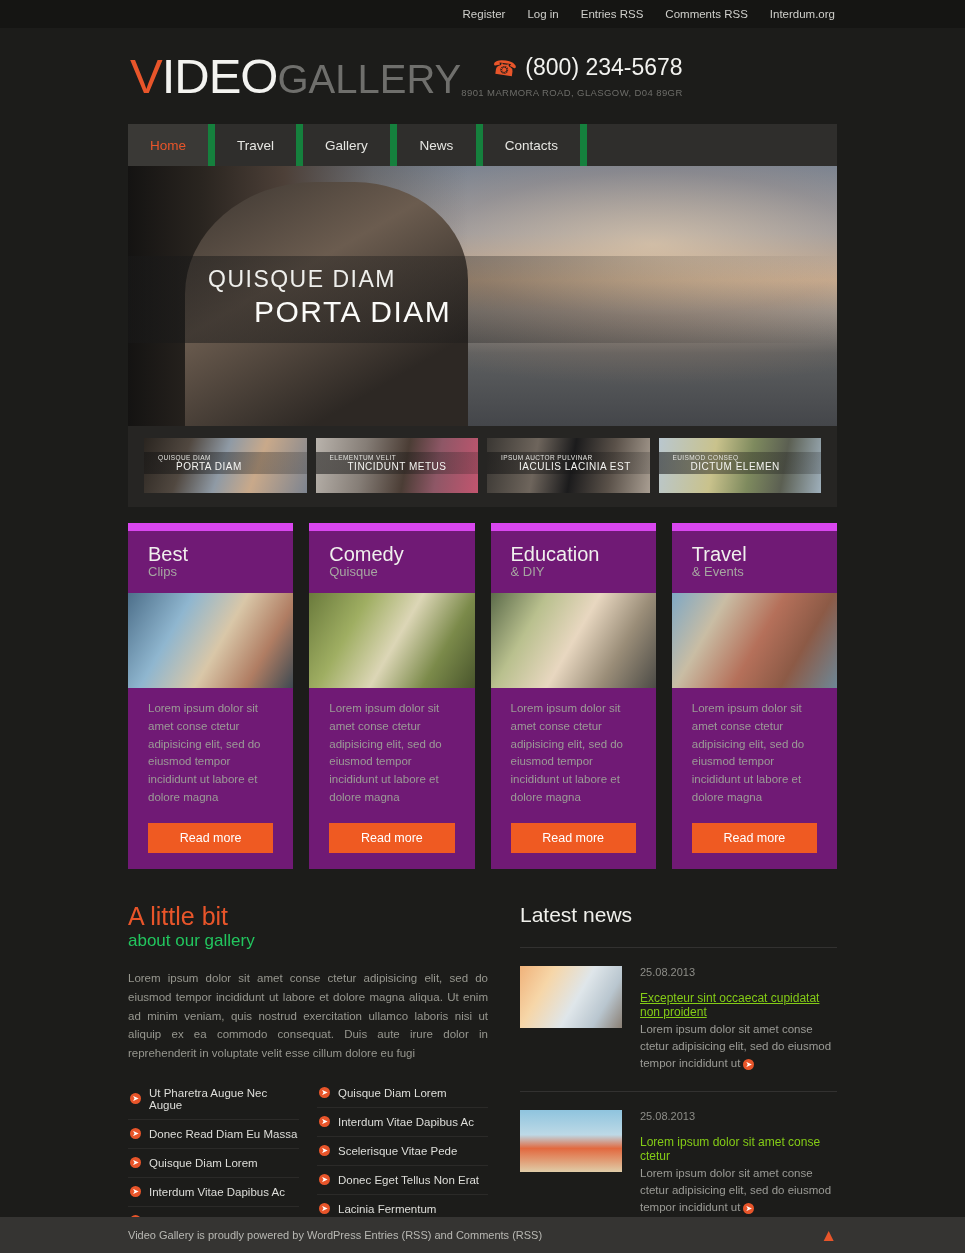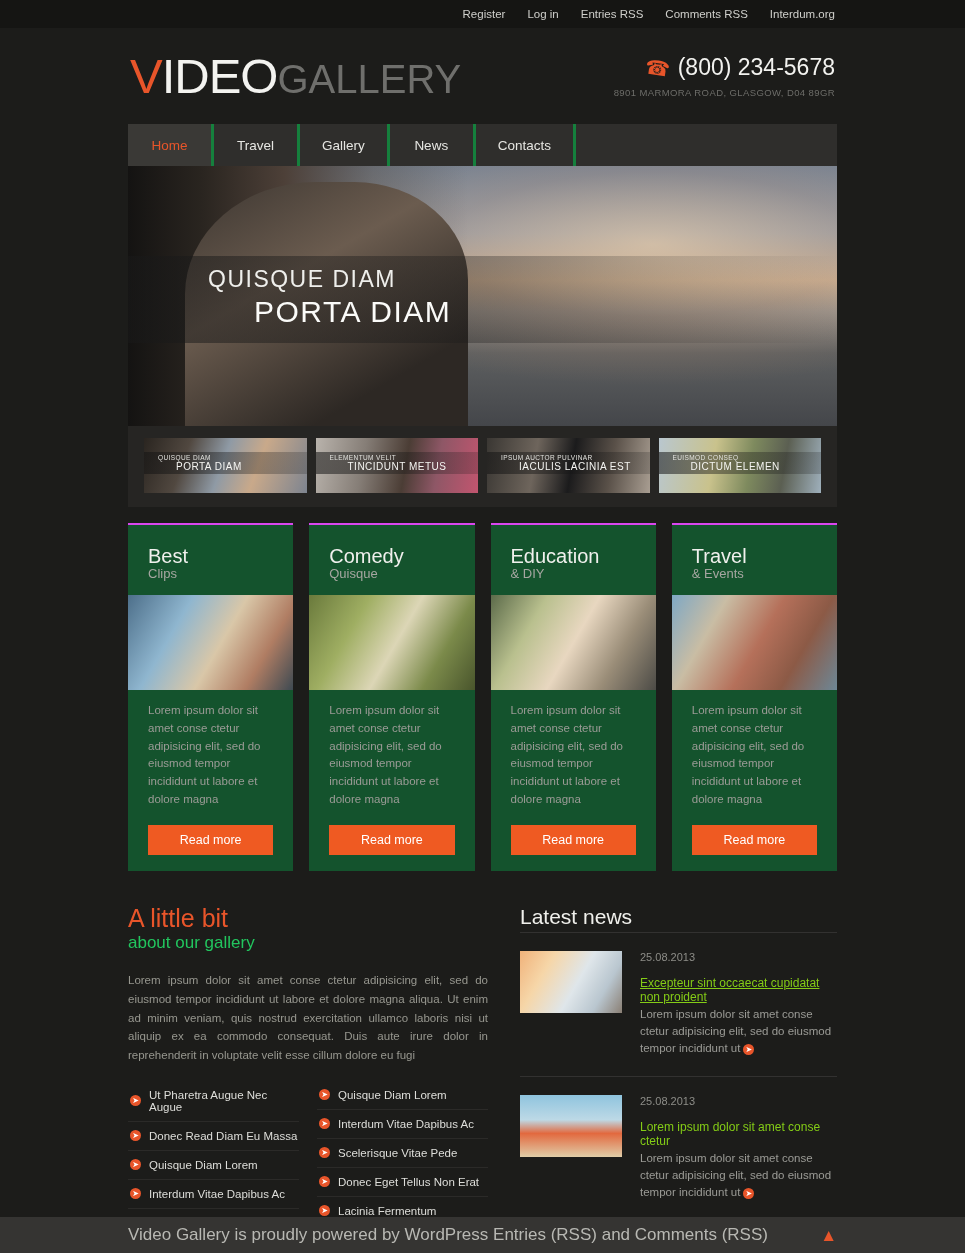--- a/index.html
+++ b/index.html
@@ -16,39 +16,39 @@
   .topbar {
     height: 28px; background: #151513;
     display: flex; align-items: center; justify-content: flex-end;
     padding-right: 130px; gap: 22px;
   }
   .topbar a { color: #cfcfcb; font-size: 11.5px; text-decoration: none; white-space: nowrap; }
 
   
   .header {
     height: 96px; padding: 0 130px; display: flex;
-    align-items: center; justify-content: space-between;
+    align-items: center; 
   }
   .logo { font-size: 49px; letter-spacing: -1px; line-height: 1; font-weight: 400; }
   .logo .v { color: #e8552a; }
   .logo .ideo { color: #f3f3f0; }
   .logo .gallery { color: #6f6f6c; font-size: 40px; letter-spacing: 0px; }
   .contact { text-align: right; }
   .phone { font-size: 23px; color: #f2f2ef; display: flex; align-items: center; justify-content: flex-end; gap: 8px; }
   .phone .ico { color: #e8552a; font-size: 20px; transform: rotate(8deg); }
   .addr { font-size: 9.5px; color: #6d6d69; letter-spacing: .4px; margin-top: 6px; }
 
   
   .frame { margin: 0 128px; background: #262523; }
 
   
   .nav { display: flex; height: 42px; background: #2f2e2c; }
   .nav .item {
     padding: 0 22px; display: flex; align-items: center; justify-content: center;
-    font-size: 13.5px; color: #e6e6e2; border-right: 3px solid #15803d;
+    font-size: 13.5px; color: #e6e6e2; border-right: 7px solid #15803d;
     min-width: 86px; cursor: pointer;
   }
   .nav .item.active { color: #e8552a; background: #3a3936; }
 
   
   .slider { position: relative; height: 260px; overflow: hidden; }
   .sliderimg {
     position: absolute; inset: 0;
     background:
       radial-gradient(ellipse at 74% 30%, rgba(255,215,170,.55) 0%, rgba(255,170,110,.18) 28%, rgba(0,0,0,0) 55%),
@@ -82,21 +82,21 @@
   .t4 .img { background: linear-gradient(100deg, #b9c7cf 0%, #c9c28c 34%, #7e8a5e 56%, #5b5f52 76%, #9fb0bc 100%); }
   .thumb .cap {
     position: absolute; left: 0; right: 0; top: 14px; padding: 2px 8px;
     background: linear-gradient(to right, rgba(20,20,20,.55), rgba(20,20,20,.20));
   }
   .thumb .c1 { font-size: 6.5px; color: #e2e2de; letter-spacing: .4px; padding-left: 6px; }
   .thumb .c2 { font-size: 10px; color: #f5f5f2; letter-spacing: .5px; padding-left: 24px; }
 
   
   .cards { display: flex; gap: 16px; padding: 16px 128px 0; }
-  .card { flex: 1 1 0; background: #14532d; border-top: 2px solid #d946ef; padding: 8px 0 16px; }
+  .card { flex: 1 1 0; background: #701a75; border-top: 8px solid #d946ef; padding: 0 0 16px; }
   .card .head { padding: 12px 20px 14px; }
   .card .h1 { font-size: 20px; color: #f0f0ed; }
   .card .h2 { font-size: 13px; color: #a6a6a1; margin-top: -2px; }
   .card .pic { height: 95px; margin: 0 0 0 0; }
   .p1 { background: linear-gradient(120deg, #4d6f8a 0%, #8fb6cf 30%, #d9c7a8 55%, #b07d63 78%, #3e4a52 100%); }
   .p2 { background: linear-gradient(120deg, #6a7a3c 0%, #9fae62 28%, #dcd6b6 52%, #7b8a4a 76%, #49552c 100%); }
   .p3 { background: linear-gradient(120deg, #5c6b4a 0%, #b9c08e 26%, #e8d7c0 50%, #9a8d78 74%, #4c4b46 100%); }
   .p4 { background: linear-gradient(120deg, #7fa8c4 0%, #c9bda4 26%, #b5705a 52%, #8c5a46 74%, #6d8796 100%); }
   .card .body { padding: 12px 20px 0; font-size: 11.5px; line-height: 1.55; color: #9b9b96; }
   .card .btnwrap { padding: 16px 20px 0; }
@@ -121,21 +121,21 @@
   .lists li {
     display: flex; align-items: center; gap: 8px;
     font-size: 11.5px; color: #dededa; padding: 8px 0 8px 2px;
     border-bottom: 1px solid #2b2a28;
   }
   .bullet {
     width: 11px; height: 11px; border-radius: 50%; background: #e8552a;
     color: #fff; font-size: 8px; line-height: 11px; text-align: center; flex: none;
   }
 
-  .news-title { font-size: 21px; color: #f0f0ec; padding-bottom: 3px; border-bottom: 1px solid #323130; }
+  .news-title { font-size: 21px; color: #f0f0ec; padding-bottom: 20px; border-bottom: 1px solid #323130; }
   .nrow { display: flex; gap: 18px; padding: 18px 0; border-bottom: 1px solid #323130; }
   .nthumb { width: 102px; height: 62px; flex: none; }
   .nt1 { background: linear-gradient(120deg, #f0b27a 0%, #f6d6a8 26%, #dfe6ea 55%, #b9c6cf 78%, #8a7f74 100%); }
   .nt2 { background: linear-gradient(180deg, #8fc4de 0%, #bdd9e6 40%, #e2693f 62%, #e0cda8 100%); }
   .ndate { font-size: 11px; color: #8d8d88; }
   .nlink { font-size: 12px; color: #84cc16; text-decoration: underline; display: block; margin-top: 13px; }
   .nlink.plain { text-decoration: none; }
   .ntext { font-size: 11.5px; line-height: 1.5; color: #9b9b96; margin-top: 2px; }
   .arrow-inline {
     display: inline-block; width: 11px; height: 11px; border-radius: 50%;
@@ -145,21 +145,21 @@
   .srow { display: flex; gap: 16px; align-items: baseline; padding: 16px 0 16px 3px; border-bottom: 1px solid #323130; }
   .sdate { font-size: 11px; color: #8d8d88; width: 58px; flex: none; }
   .stext { font-size: 11.5px; color: #e4e4e0; font-weight: bold; }
 
   
   .footer {
     position: absolute; left: 0; bottom: 0; width: 100%; height: 36px;
     background: #353432; display: flex; align-items: center;
     padding: 0 128px; justify-content: space-between;
   }
-  .footer .txt { font-size: 17px; color: #b8b8b3; }
+  .footer .txt { font-size: 11px; color: #b8b8b3; }
   .totop { color: #e8552a; font-size: 17px; line-height: 1; cursor: pointer; }
 </style>
 </head>
 <body>
 
 <div class="page">
 
   <div class="topbar">
     <a href="#">Register</a>
     <a href="#">Log in</a>

